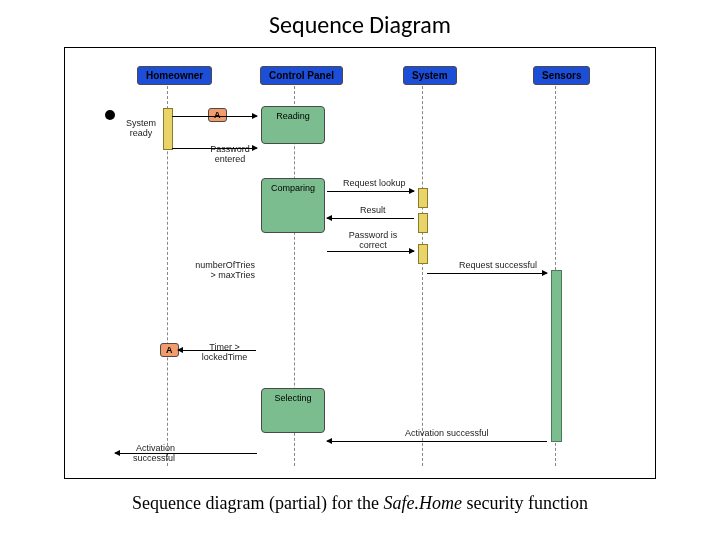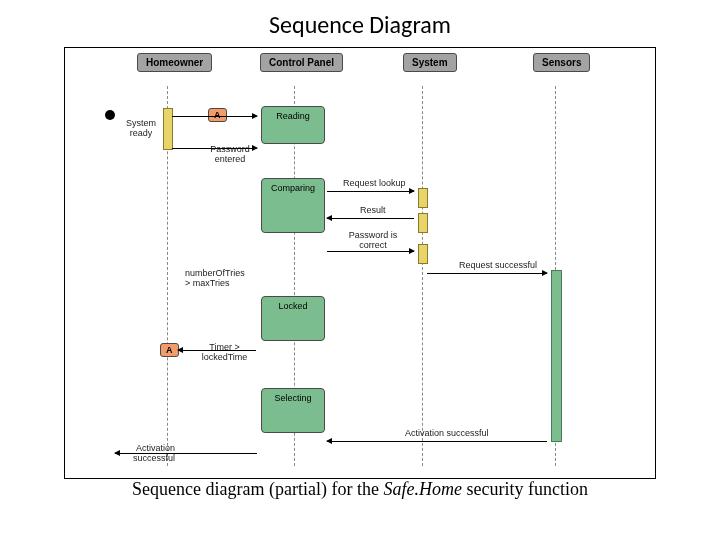--- a/index.html
+++ b/index.html
@@ -21,22 +21,22 @@
   .canvas {
     position: relative;
     width: 590px;
     height: 430px;
     margin: 0 auto;
     border: 1px solid #000;
     background: #fff;
   }
   .lifeline-head {
     position: absolute;
-    top: 5px;
-    background: #a3a3a3;
+    top: 18px;
+    background: #1d4ed8;
     border: 1px solid #4a4a4a;
     border-radius: 3px;
     font-size: 10px;
     font-weight: bold;
     padding: 3px 8px;
     text-align: center;
     color: #000;
   }
   .lifeline {
     position: absolute;
@@ -103,20 +103,21 @@
     position: absolute;
     width: 10px;
     height: 10px;
     background: #000;
     border-radius: 50%;
   }
   .caption {
     text-align: center;
     font-family: "Times New Roman", serif;
     font-size: 18px;
+    margin-top: 14px;
   }
   .caption i { font-style: italic; }
 </style>
 </head>
 <body>
 
 <div class="title">Sequence Diagram</div>
 
 <div class="canvas">
 
@@ -151,28 +152,27 @@
   <div class="activation" style="left:353px; top:140px; height:18px"></div>
 
   <div class="msg-label" style="left:295px; top:157px">Result</div>
   <div class="arrow left" style="left:262px; top:170px; width:87px"></div>
   <div class="activation" style="left:353px; top:165px; height:18px"></div>
 
   <div class="msg-label" style="left:278px; top:182px; width:60px; white-space:normal; text-align:center">Password is<br>correct</div>
   <div class="arrow" style="left:262px; top:203px; width:87px"></div>
   <div class="activation" style="left:353px; top:196px; height:18px"></div>
 
-  <div class="msg-label" style="left:120px; top:220px; width:70px; white-space:normal; text-align:left">numberOfTries<br>&gt; maxTries</div>
+  <div class="msg-label" style="left:120px; top:212px; width:70px; white-space:normal; text-align:right">numberOfTries<br>&gt; maxTries</div>
 
   <div class="msg-label" style="left:394px; top:212px">Request successful</div>
   <div class="arrow" style="left:362px; top:225px; width:120px"></div>
 
   <div class="activation green" style="left:486px; top:222px; height:170px; width:9px"></div>
 
-  <div class="state-box" style="left:196px; top:248px; width:54px; height:35px">Locked</div>
 
   <div class="marker" style="left:95px; top:295px">A</div>
   <div class="arrow left" style="left:113px; top:302px; width:78px"></div>
 
   <div class="msg-label" style="left:132px; top:294px; width:55px; white-space:normal; text-align:center">Timer &gt;<br>lockedTime</div>
 
   <div class="state-box" style="left:196px; top:340px; width:54px; height:35px">Selecting</div>
 
   <div class="msg-label" style="left:340px; top:380px">Activation successful</div>
   <div class="arrow left" style="left:262px; top:393px; width:220px"></div>

